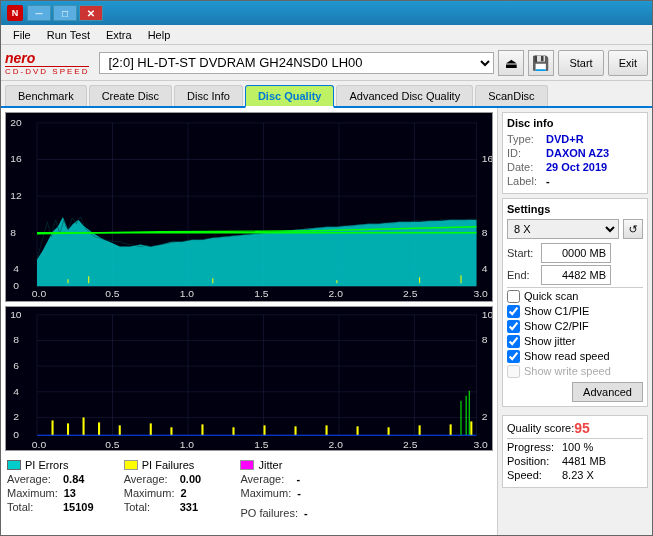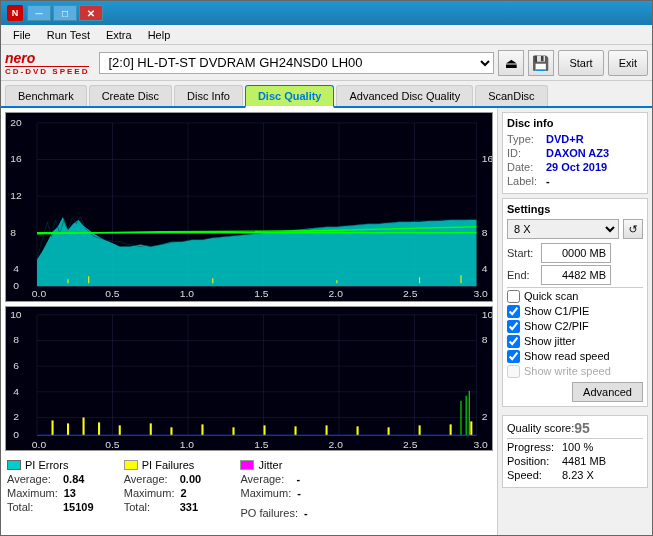--- a/index.html
+++ b/index.html
@@ -252,36 +252,36 @@
       align-self: flex-end;
       margin-top: 2px;
     }
     .quality-section { margin-top: 4px; }
     .quality-row {
       display: flex;
       align-items: center;
       margin-bottom: 2px;
     }
     .quality-label { min-width: 60px; font-size: 11px; }
-    .quality-value { font-weight: bold; font-size: 14px; color: #737373; }
+    .quality-value { font-weight: bold; font-size: 14px; color: #ef4444; }
     .progress-row { display: flex; align-items: center; margin-bottom: 2px; }
     .prog-label { min-width: 55px; font-size: 11px; }
     .prog-value { font-size: 11px; }
     .divider {
       height: 1px;
       background: #ccc;
       margin: 2px 0;
     }
     .logo-area {
       display: flex;
       flex-direction: column;
       margin-right: 6px;
     }
     .nero-top { font-size: 14px; font-weight: 900; color: #cc0000; font-style: italic; }
-    .cd-dvd { font-size: 8px; color: #cc0000; letter-spacing: 2px; font-weight: bold; border-top: 1px solid #cc0000; }
+    .cd-dvd { font-size: 8px; color: #cc0000; letter-spacing: 2px; font-weight: normal; border-top: 1px solid #cc0000; }
   </style>
 </head>
 <body>
 
 <div class="window">
 
   <div class="title-bar">
     <div class="title-bar-icon">N</div>
     <div class="title-bar-buttons">
       <div class="title-btn">─</div>

